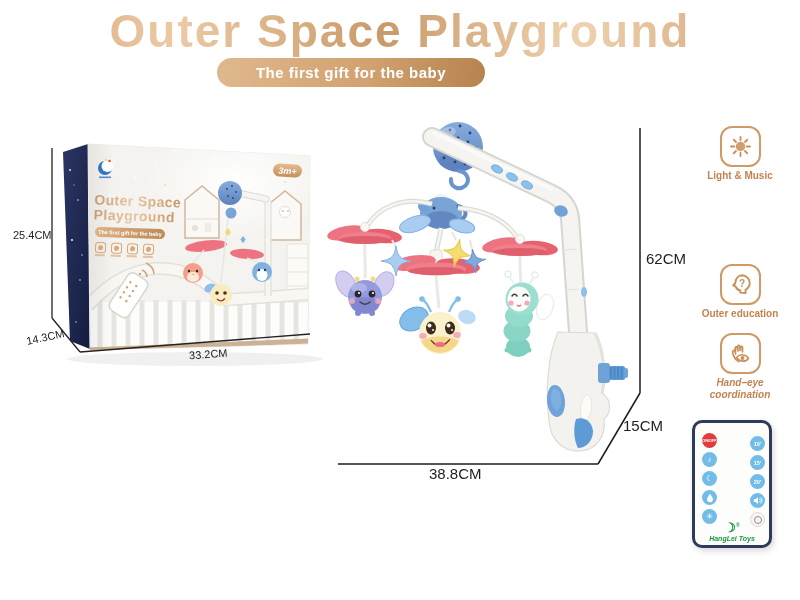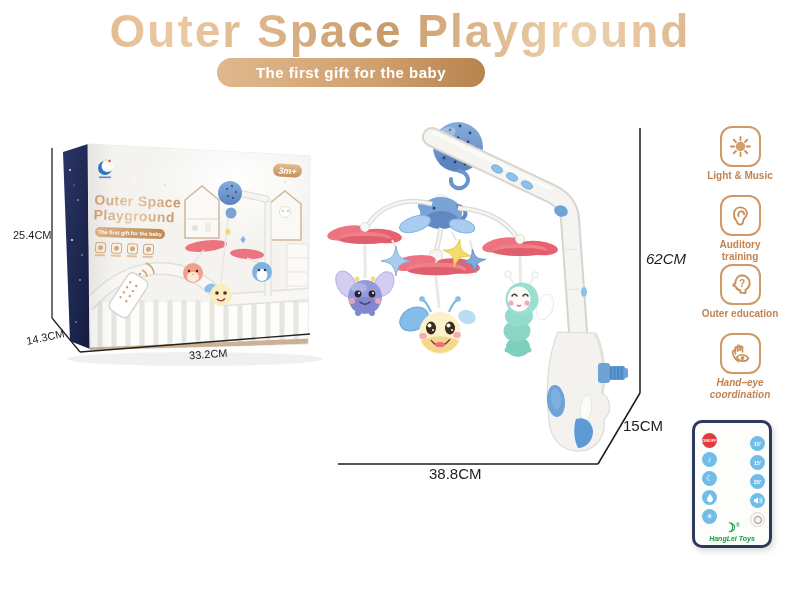--- a/index.html
+++ b/index.html
@@ -450,41 +450,32 @@
         <span class="sq">
           <span class="dot"></span>
         </span>
         <span class="bar"></span>
       </div>
   </div>
 
   <div class="dimlabel" style="left:13px;top:229px;">25.4CM</div>
   <div class="dimlabel" style="left:26px;top:331px;transform:rotate(-12deg);">14.3CM</div>
   <div class="dimlabel" style="left:189px;top:348px;transform:rotate(-4deg);">33.2CM</div>
-  <div class="dimlabel big" style="left:646px;top:250px;font-style:italic;">62CM</div>
+  <div class="dimlabel big" style="left:646px;top:250px;">62CM</div>
   <div class="dimlabel big" style="left:623px;top:417px;">15CM</div>
   <div class="dimlabel big" style="left:429px;top:465px;">38.8CM</div>
 
   <div class="feature" style="top:126px;">
     <div class="fcard">
       <svg width="27" height="27" viewBox="0 0 24 24" fill="none" stroke="#c8905c" stroke-width="1.6" stroke-linecap="round">
         <circle cx="12" cy="12" r="4.2" fill="#d49e6b" stroke="none"></circle>
         <path d="M12,3.5 V6.5 M12,17.5 V20.5 M3.5,12 H6.5 M17.5,12 H20.5 M6,6 L8,8 M16,16 L18,18 M6,18 L8,16 M16,8 L18,6"></path>
       </svg>
     </div>
     <div class="flabel">Light &amp; Music</div>
-  </div>
-  <div class="feature" style="top:195px;">
-    <div class="fcard">
-      <svg width="27" height="27" viewBox="0 0 24 24" fill="none" stroke="#c8905c" stroke-width="1.7" stroke-linecap="round">
-        <path d="M8.2,16.5 C6.8,14.8 6,12.6 6.2,10.2 C6.5,6.8 9,4.6 12.2,4.8 C15.5,5 17.8,7.4 17.7,10.4 C17.6,12.6 16.3,13.6 15.3,14.8 C14.5,15.8 14.3,16.8 14.2,17.8 C14,19.4 12.6,20.4 11,20 C9.8,19.7 9,18.8 8.9,17.6"></path>
-        <path d="M10.2,12.5 C9.6,10.6 10.4,8.6 12.2,8.3 C14,8 15.3,9.3 15.2,11"></path>
-      </svg>
-    </div>
-    <div class="flabel">Auditory training</div>
   </div>
   <div class="feature" style="top:264px;">
     <div class="fcard">
       <svg width="27" height="27" viewBox="0 0 24 24" fill="none" stroke="#c8905c" stroke-width="1.7" stroke-linejoin="round">
         <path d="M13.5,3.8 C17.8,4.2 20.6,7.4 20.2,11.3 C20,13.6 18.6,15.6 16.5,16.7 L16.5,19.6 L11.8,19.2 L11.9,17.3 C9.9,17 8.2,15.6 7.6,13.7 L5.9,13.2 C5.4,13 5.4,12.4 5.8,12.1 L7.3,11.2 C7.5,7 10,3.9 13.5,3.8 Z"></path>
         <text x="13.4" y="14" text-anchor="middle" font-size="9" font-weight="bold" fill="#c8905c" stroke="none" font-family="Liberation Sans, sans-serif">?</text>
       </svg>
     </div>
     <div class="flabel">Outer education</div>
   </div>

